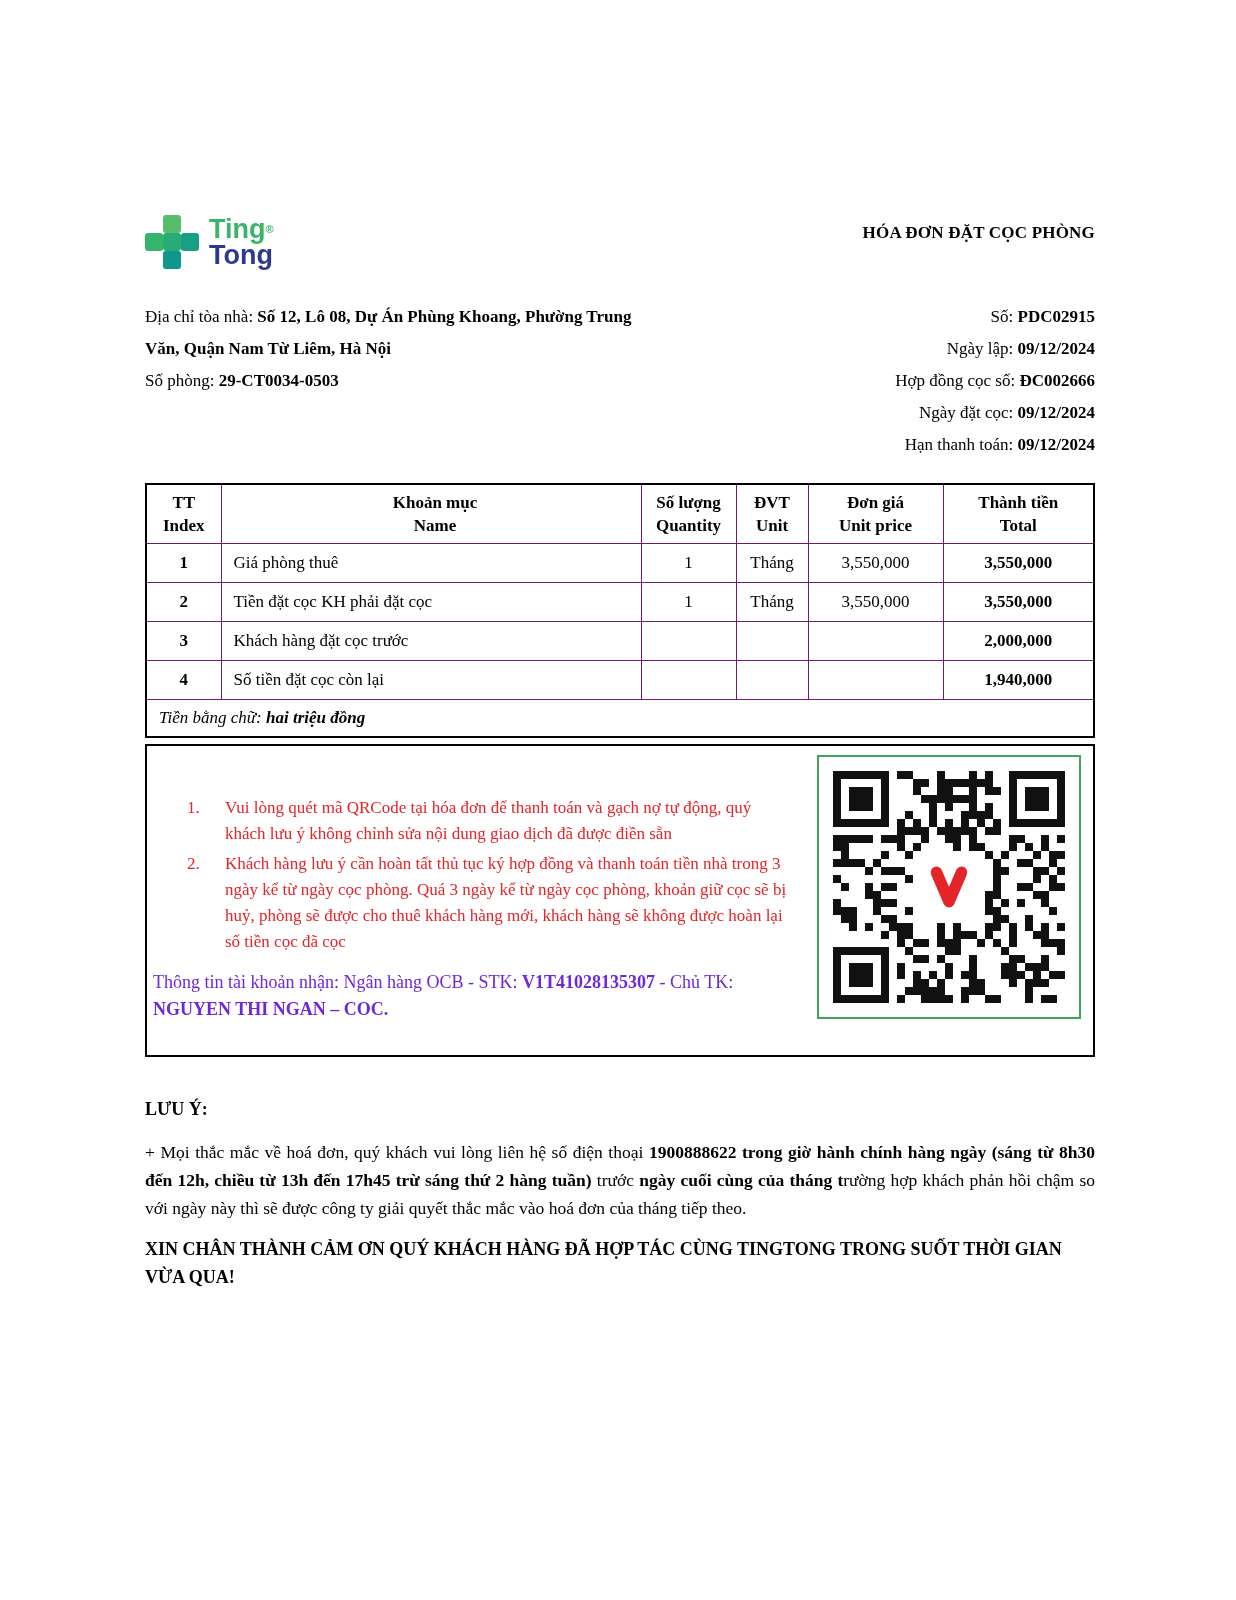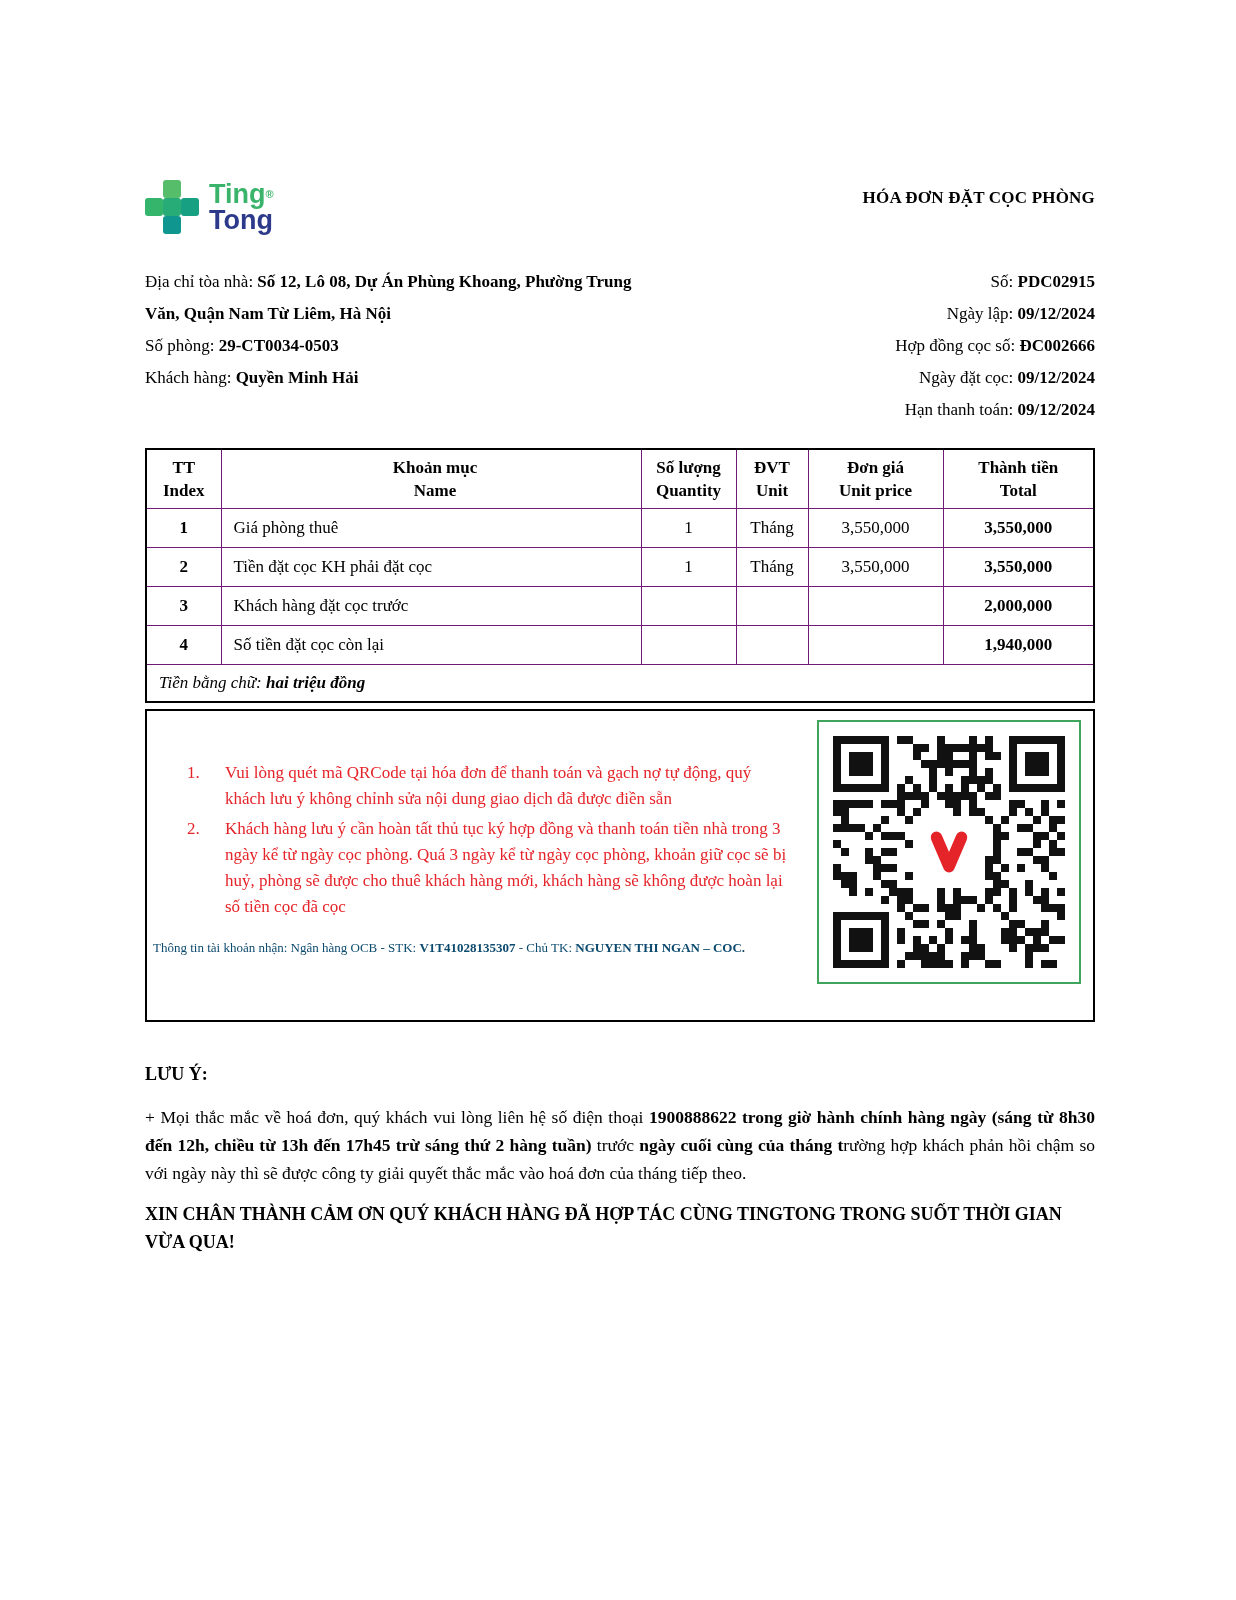--- a/index.html
+++ b/index.html
@@ -1,19 +1,19 @@
 <!DOCTYPE html>
 <html style="--red: #e5242a; --qr-border: #3fa45c; --logo-green: #3ab46a; --logo-navy: #2d3a8c;"><head>
 <meta charset="utf-8">
 <style>
   * { margin:0; padding:0; box-sizing:border-box; }
   html,body { background:#ffffff; }
   body { width:1236px; font-family:"Liberation Serif", serif; color:#000; }
   .page { width:1236px; height:1600px; background:#fff; overflow:hidden; position:relative; }
-  .content { padding:180px 141px 0 145px; }
+  .content { padding:180px 141px 0 145px;margin-top:35px; }
 
   
   .header-row { display:flex; justify-content:space-between; align-items:flex-start; height:64px; }
   .logo { display:flex; align-items:center; gap:10px; }
   .logo-icon { width:54px; height:54px; display:block; }
   .logo-text { font-family:"Liberation Sans", sans-serif; font-weight:bold; font-size:27px; line-height:26px; }
   .logo-ting { color:var(--logo-green, #3ab46a); }
   .logo-ting sup { font-size:11px; vertical-align:top; }
   .logo-tong { color:var(--logo-navy, #2d3a8c); }
   .doc-title { font-size:17px; font-weight:bold; margin-top:8px; letter-spacing:0.2px; }
@@ -38,21 +38,21 @@
   .words-cell { text-align:left; padding:8px 12px !important; }
   .words-cell em span { font-style:italic; }
   .words-cell em strong { font-style:italic; }
 
   
   .notes-box { border:2px solid #000; margin-top:6px; height:313px; display:flex; gap:18px; padding:9px 12px 9px 6px; }
   .notes-left { flex:1; padding-top:40px; }
   .red-notes { list-style:none; color:var(--red, #e5242a); font-size:17px; line-height:26px; margin-left:34px; max-width:600px; }
   .red-note-item { display:flex; gap:16px; margin-bottom:4px; }
   .red-note-item .num { min-width:22px; }
-  .bank-info { font-size:13px; line-height:27px; margin-top:14px; color:#0c4a6e; max-width:640px; }
+  .bank-info { font-size:18px; line-height:27px; margin-top:14px; color:#6d28d9; max-width:640px; }
   .qr-frame { width:264px; height:264px; border:2px solid var(--qr-border, #3fa45c); background:#fff;
               display:flex; align-items:center; justify-content:center; position:relative; align-self:flex-start; }
   .qr-logo { position:absolute; top:50%; left:50%; transform:translate(-50%,-50%); width:56px; height:56px;
              background:#fff; display:flex; align-items:center; justify-content:center; }
   .qr-logo svg { width:46px; height:46px; }
 
   
   .footer { margin-top:42px; }
   .note-title { font-size:18px; font-weight:bold; }
   .note-para { margin-top:18px; font-size:17.5px; line-height:28px; text-align:justify; }
@@ -78,21 +78,20 @@
           <div class="logo-tong">Tong</div>
         </div>
       </div>
       <h1 class="doc-title">HÓA ĐƠN ĐẶT CỌC PHÒNG</h1>
     </div>
 
     <div class="info-row">
       <div class="info-left">
           <p class="info-line"><span>Địa chỉ tòa nhà: </span><strong>Số 12, Lô 08, Dự Án Phùng Khoang, Phường Trung Văn, Quận Nam Từ Liêm, Hà Nội</strong></p>
           <p class="info-line"><span>Số phòng: </span><strong>29-CT0034-0503</strong></p>
-          <p class="info-line"><span>Khách hàng: </span><strong>Quyền Minh Hải</strong></p>
         </div>
       <div class="info-right">
           <p class="info-line"><span>Số: </span><strong>PDC02915</strong></p>
           <p class="info-line"><span>Ngày lập: </span><strong>09/12/2024</strong></p>
           <p class="info-line"><span>Hợp đồng cọc số: </span><strong>ĐC002666</strong></p>
           <p class="info-line"><span>Ngày đặt cọc: </span><strong>09/12/2024</strong></p>
           <p class="info-line"><span>Hạn thanh toán: </span><strong>09/12/2024</strong></p>
         </div>
     </div>
 

